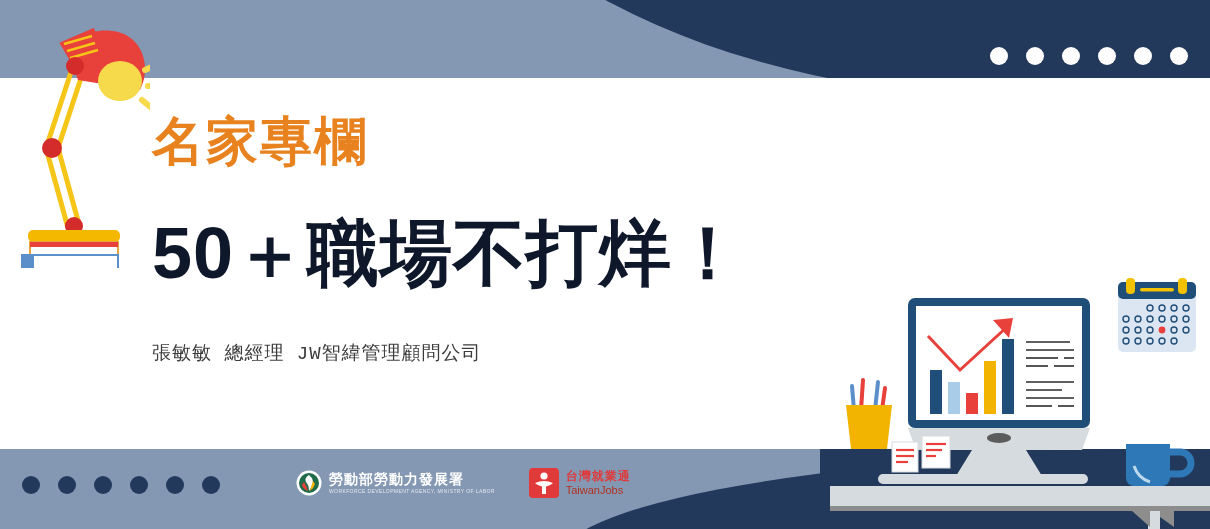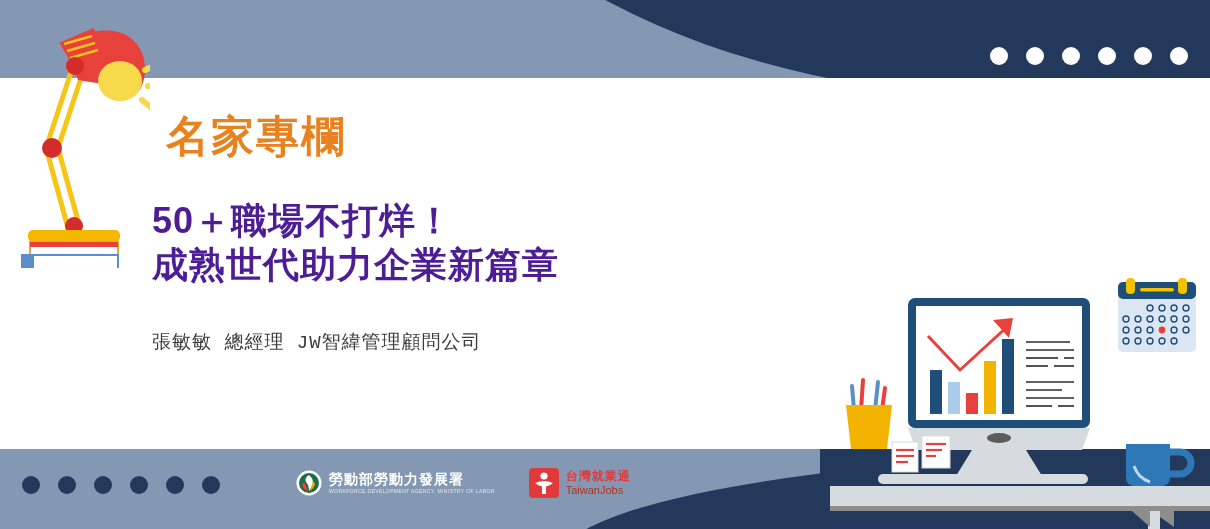--- a/index.html
+++ b/index.html
@@ -40,25 +40,25 @@
   .dot-row { display:flex; gap:18px; align-items:center; }
   .dot { width:18px; height:18px; border-radius:50%; }
   #top-dots { right:22px; top:47px; }
   #top-dots .dot { background:#ffffff; }
   #bottom-dots { left:22px; top:476px; }
   #bottom-dots .dot { background:#23395B; }
 
   
   #text-block { left:152px; top:112px; width:760px; }
   #kicker {
-    color:#E8821E; font-size:43px; font-weight:bold;
-    letter-spacing:2px; line-height:1.15;margin-left:14px;
+    color:#E8821E; font-size:52px; font-weight:bold;
+    letter-spacing:2px; line-height:1.15;
   }
   #title-1, #title-2 {
-    color:#4c1d95; font-weight:bold; font-size:36px;
+    color:#0f172a; font-weight:bold; font-size:72px;
     line-height:1.22; letter-spacing:1px; white-space:nowrap;
   }
   #title-1 { margin-top:38px; }
   #byline {
     margin-top:42px; color:#3C3C3C;
     font-size:19px; letter-spacing:1px;font-family:Liberation Mono, monospace;
   }
 
   
   #lamp { left:0px; top:18px; width:150px; height:250px; }
@@ -247,21 +247,20 @@
     <rect x="-10" y="226" width="400" height="22" fill="#D6DBE0"></rect>
     <rect x="-10" y="246" width="400" height="5" fill="#8D8D8D"></rect>
     <rect x="318" y="251" width="12" height="60" fill="#D6DBE0"></rect>
     <path d="M306 251 h14 v16 l-18 -16 Z" fill="#8D8D8D"></path>
     <path d="M330 251 h14 v16 l-14 -10 Z" fill="#8D8D8D"></path>
   </svg>
 
   <div class="layer" id="text-block">
     <div id="kicker">名家專欄</div>
     <div id="title-1">50＋職場不打烊！</div>
-    <div id="title-2">成熟世代助力企業新篇章</div>
     <div id="byline">張敏敏 總經理 JW智緯管理顧問公司</div>
   </div>
 
   <div class="layer" id="footer-logos">
 
     <div class="logo-unit">
       <svg width="26" height="26" viewBox="0 0 26 26">
         <circle cx="13" cy="13" r="12.5" fill="#FFFFFF"></circle>
         <circle cx="13" cy="13" r="10" fill="#1F6B4A"></circle>
         <path d="M13 5 q6 5 3 11 q-3 5 -3 5 q0 -6 -3 -9 q-2 -4 3 -7 Z" fill="#FFFFFF"></path>

